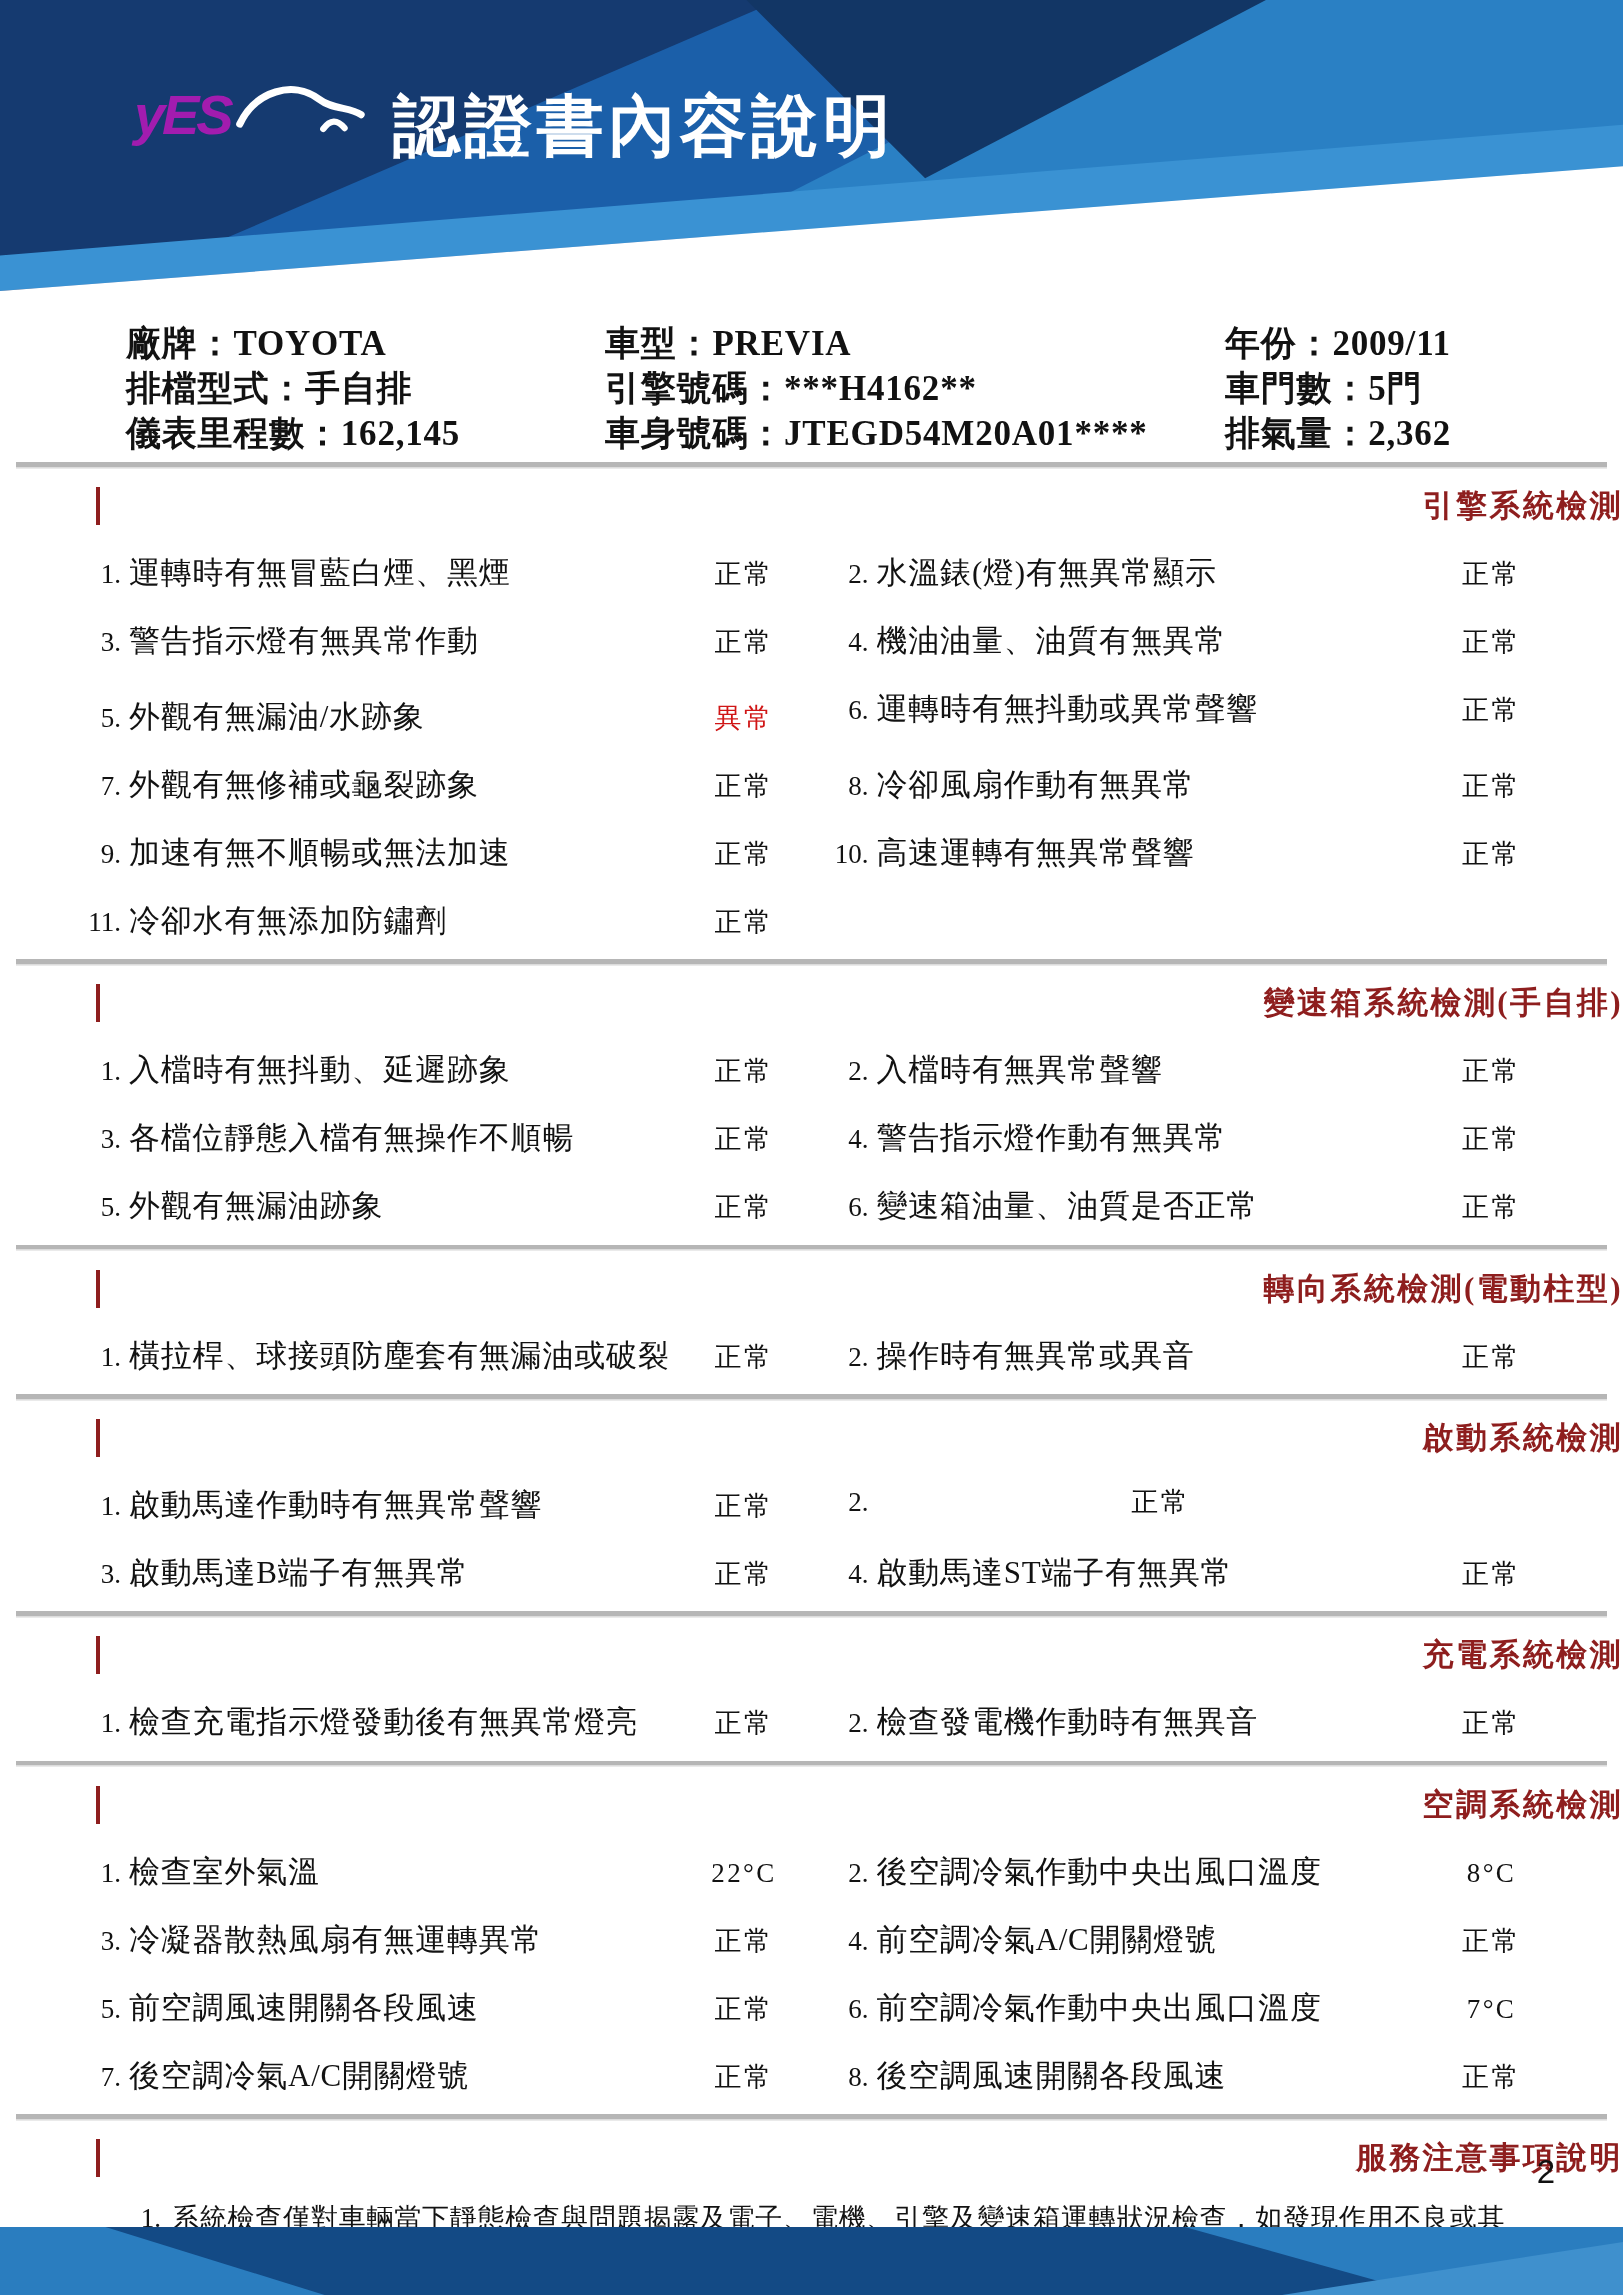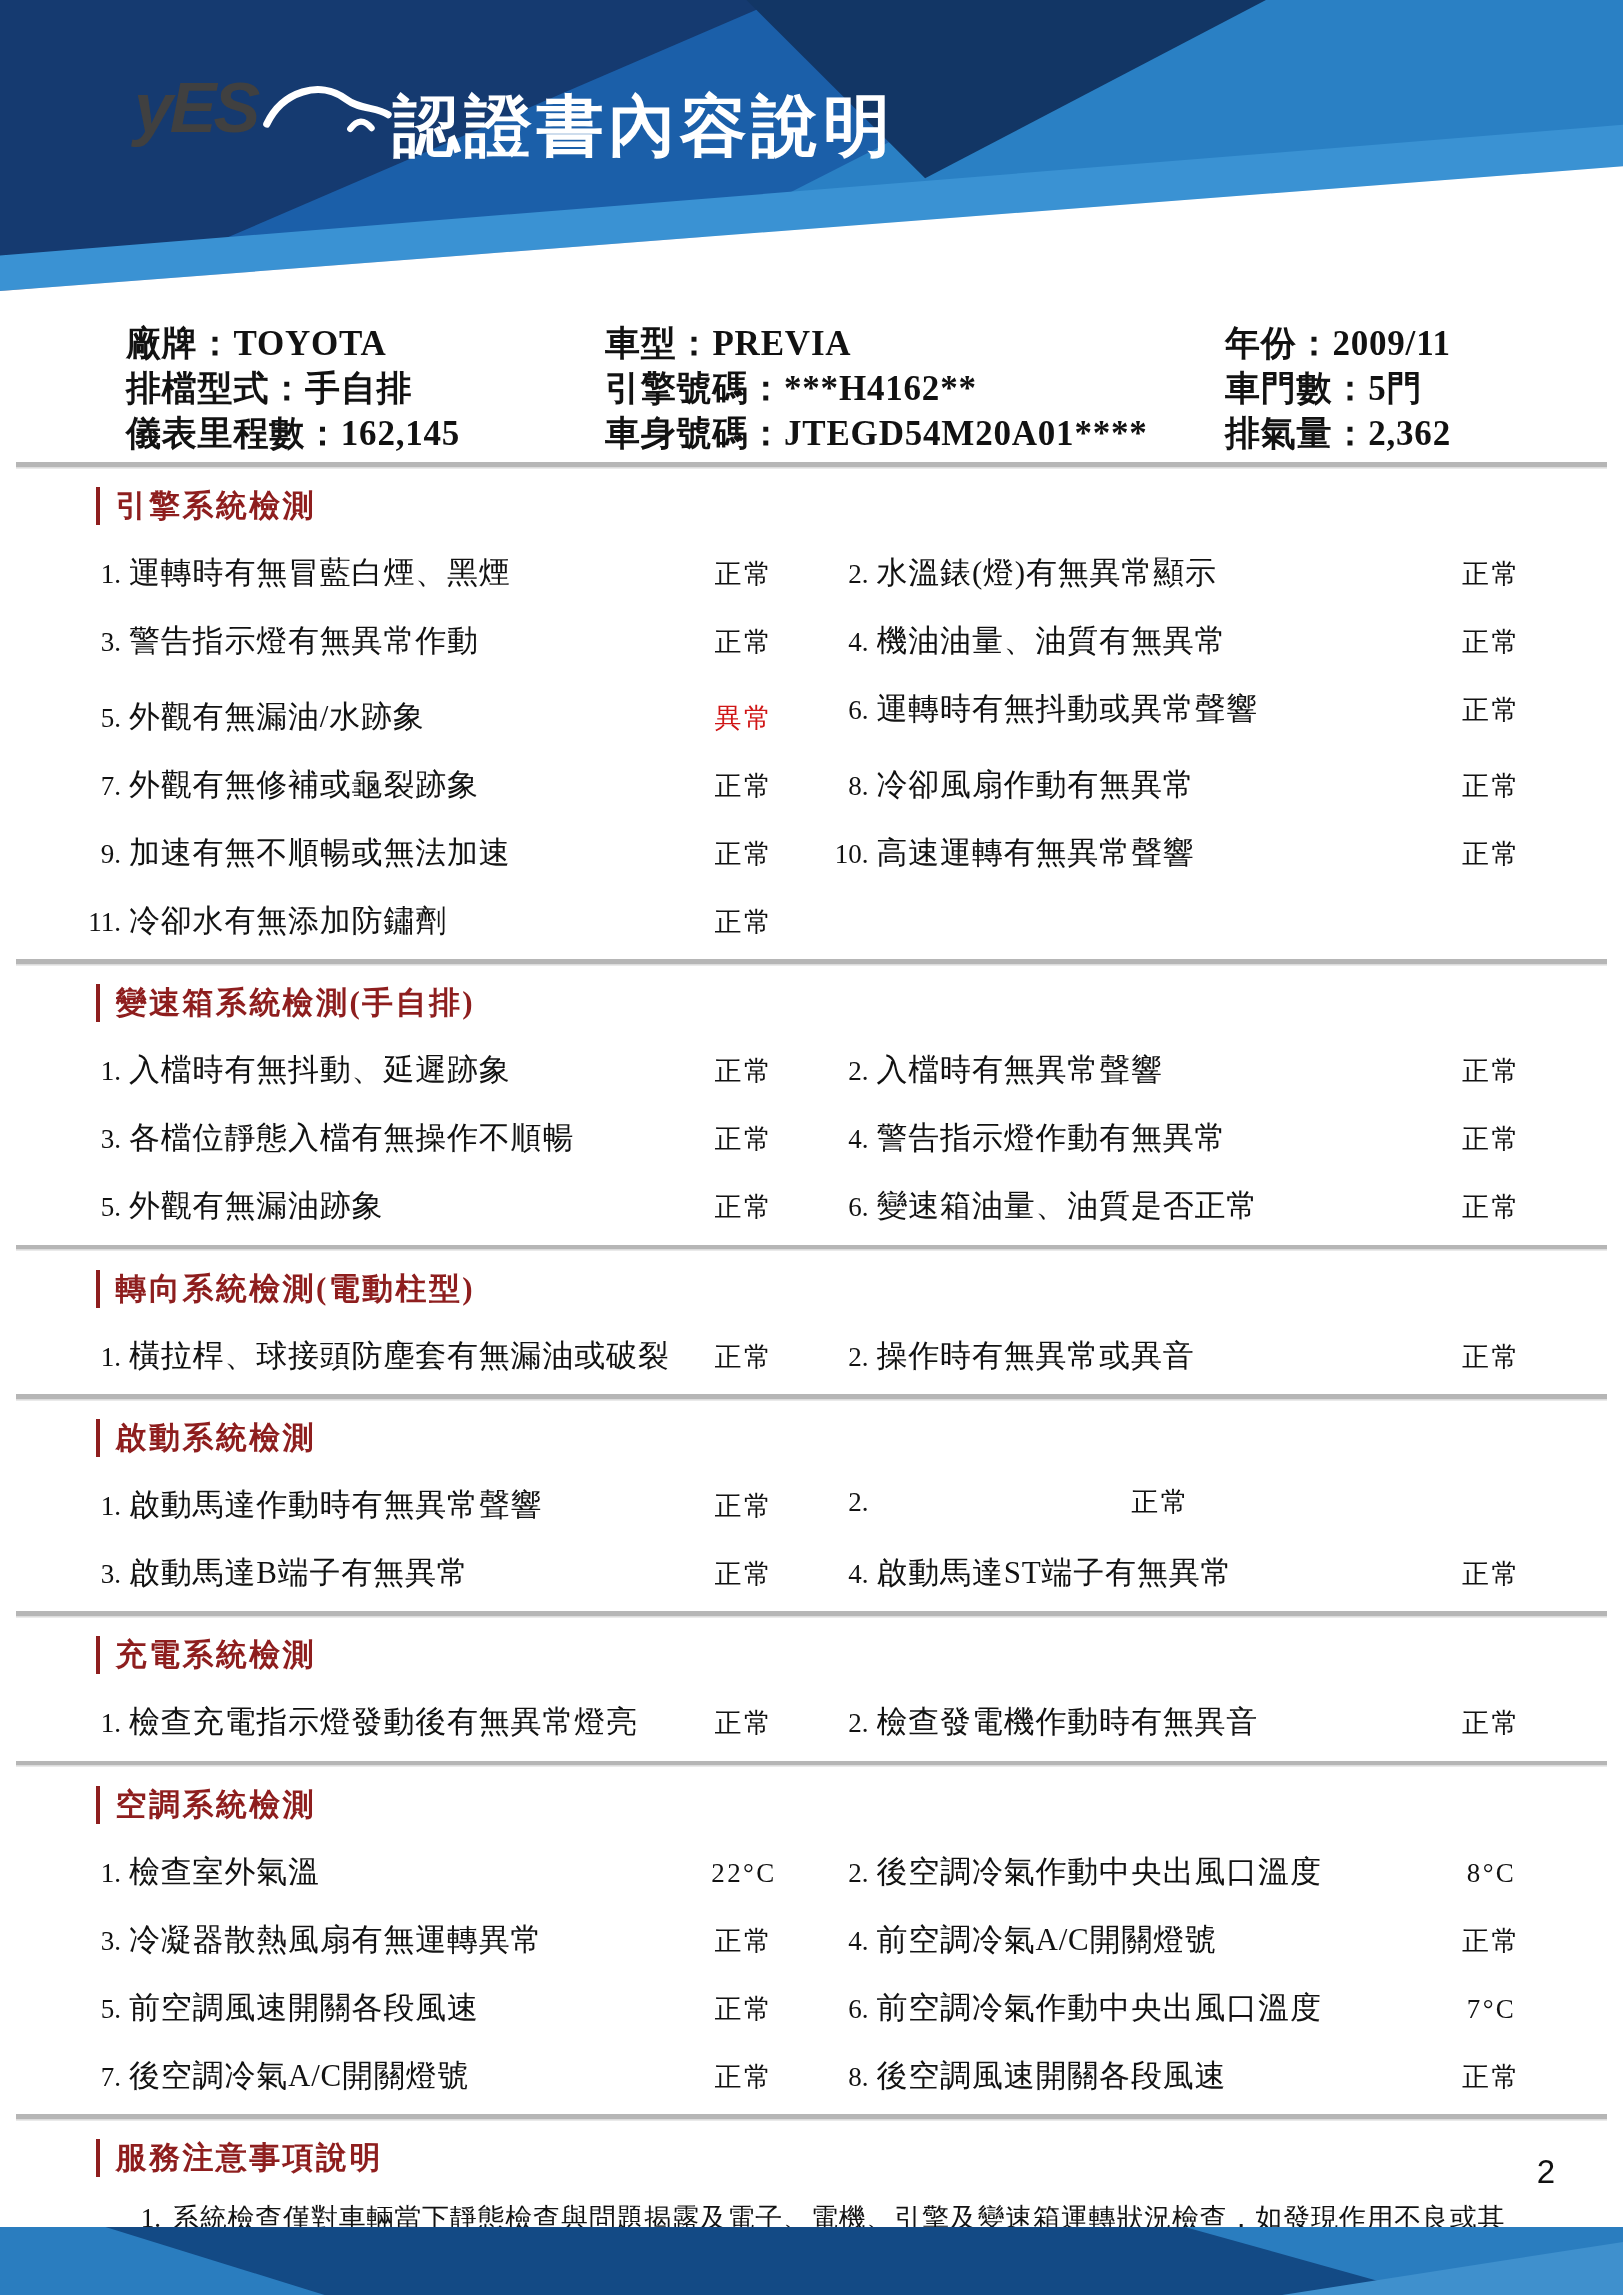--- a/index.html
+++ b/index.html
@@ -12,31 +12,31 @@
   .header{position:relative;height:297px;overflow:hidden;}
   .layer{position:absolute;inset:0;}
   .h-base{background:#2a80c4;}
   .h-mid{background:#1b5fa9;clip-path:polygon(0 0,72% 0,36% 100%,0 100%);}
   .h-dark-left{background:#153a70;clip-path:polygon(0 0,48% 0,14% 80%,0 100%);}
   .h-wedge{background:#123665;clip-path:polygon(46% 0,78% 0,57% 60%);}
   .h-light{background:#3a92d3;clip-path:polygon(0 86%,100% 42%,100% 56%,0 98%);}
   .h-white{background:#ffffff;clip-path:polygon(0 98%,100% 56%,100% 101%,0 101%);}
   .brand{position:absolute;left:134px;top:72px;display:flex;align-items:flex-end;}
   .logo-text{font-family:"Liberation Sans","DejaVu Sans",sans-serif;font-style:italic;font-weight:800;
-    font-size:70px;line-height:1;color:#404040;letter-spacing:-3.1px;}
+    font-size:56px;line-height:1;color:#a21caf;letter-spacing:-3.1px;}
   .logo-car{margin-left:4.7px;margin-bottom:3.1px;}
   .page-title{position:absolute;left:393px;top:93px;margin:0;color:#ffffff;
     font-size:67px;line-height:1;font-weight:700;letter-spacing:4.7px;}
   
   .info-block{display:grid;grid-template-columns:479px 620px 1fr;padding:23.6px 0 6.3px 126px;}
   .info-cell{height:45px;line-height:45px;font-size:35px;letter-spacing:0.8px;white-space:nowrap;font-weight:bold;}
   
   .divider{height:4.7px;background:var(--divider);margin:0 15.7px;box-shadow:0 1.6px 0 #dcdcdc;}
   
-  .sec-head{display:flex;align-items:center;padding:20.4px 0 0 96px;}
+  .sec-head{display:flex;align-items:center;padding:20.4px 0 0 96px;justify-content:space-between;}
   .sec-bar{width:3.9px;height:38px;background:var(--maroon);margin-right:15.7px;}
   .sec-title{margin:0;color:var(--maroon);font-size:31px;font-weight:700;letter-spacing:2.4px;line-height:1.1;}
   .sec-body{display:grid;grid-template-columns:1fr 1fr;column-gap:42px;row-gap:26px;
     padding:27px 85px 17.3px 85px;}
   .item{display:grid;grid-template-columns:44px 1fr 93px;align-items:baseline;}
   .item .no{text-align:right;padding-right:7.9px;font-size:27px;}
   .item .label{font-size:31px;letter-spacing:0.8px;white-space:nowrap;overflow:hidden;}
   .item .status{font-size:27px;letter-spacing:2.4px;text-align:center;white-space:nowrap;}
   .item .status.abn{color:var(--abn);margin-top:12px;}
   

